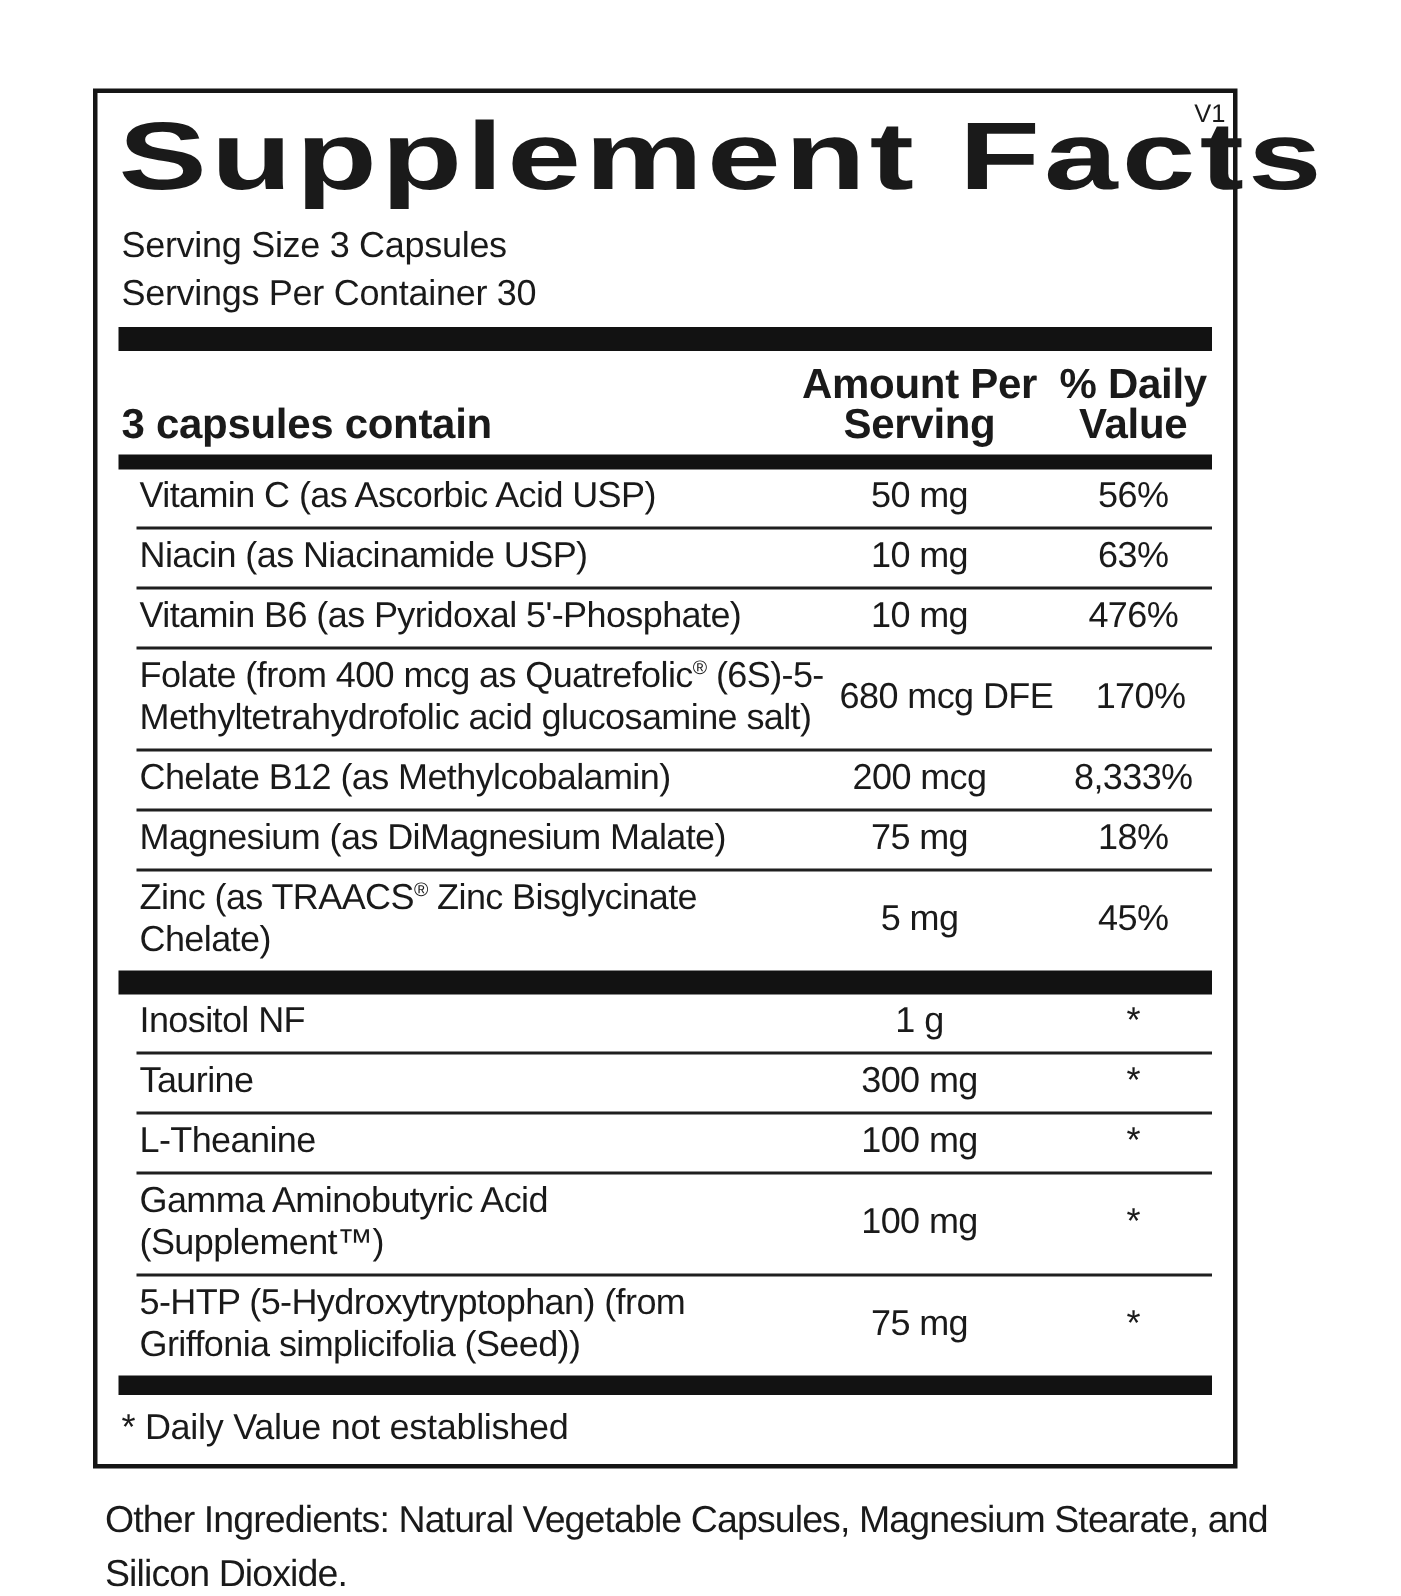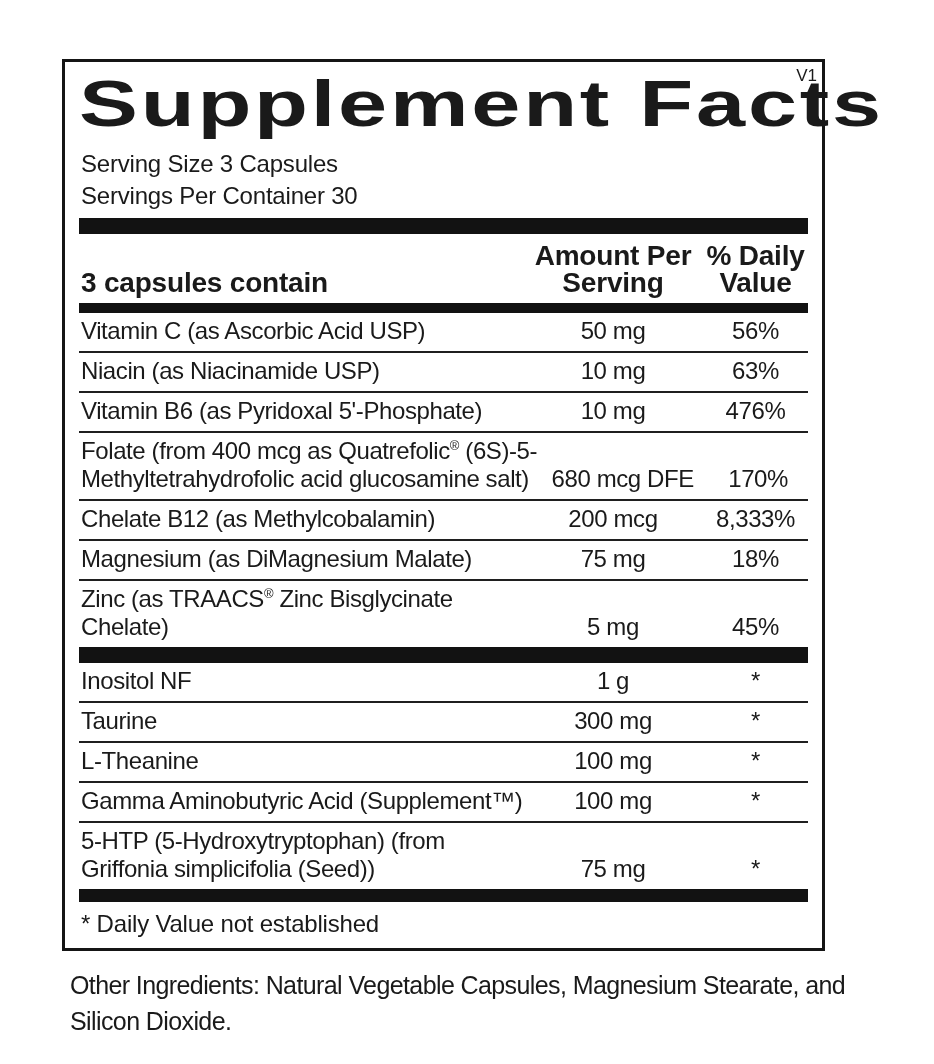--- a/index.html
+++ b/index.html
@@ -54,26 +54,27 @@
     display: flex;
     align-items: flex-end;
     padding: 8px 0 7px;
   }
   .th { font-weight: bold; font-size: 28px; line-height: 27px; letter-spacing: -0.2px; }
   .c-name { flex: 1; padding-left: 2px; }
   .c-amt { width: 180px; text-align: center; }
   .c-dv  { width: 105px; text-align: center; }
   .row {
     display: flex;
-    align-items: flex-end;
+    align-items: center;
     padding: 4px 0 6px;
     border-bottom: 2px solid #1f1f1f;
     font-size: 24px;
     line-height: 28px;
     letter-spacing: -0.4px;
+    margin-left: 12px;
   }
   .rows .row:last-child { border-bottom: none; }
   .name-line { white-space: nowrap; }
   .italic { }
   .sup { font-size: 13px; vertical-align: super; line-height: 0; }
   .footnote {
     font-size: 24px;
     line-height: 28px;
     padding: 8px 2px 10px;
     letter-spacing: -0.2px;

